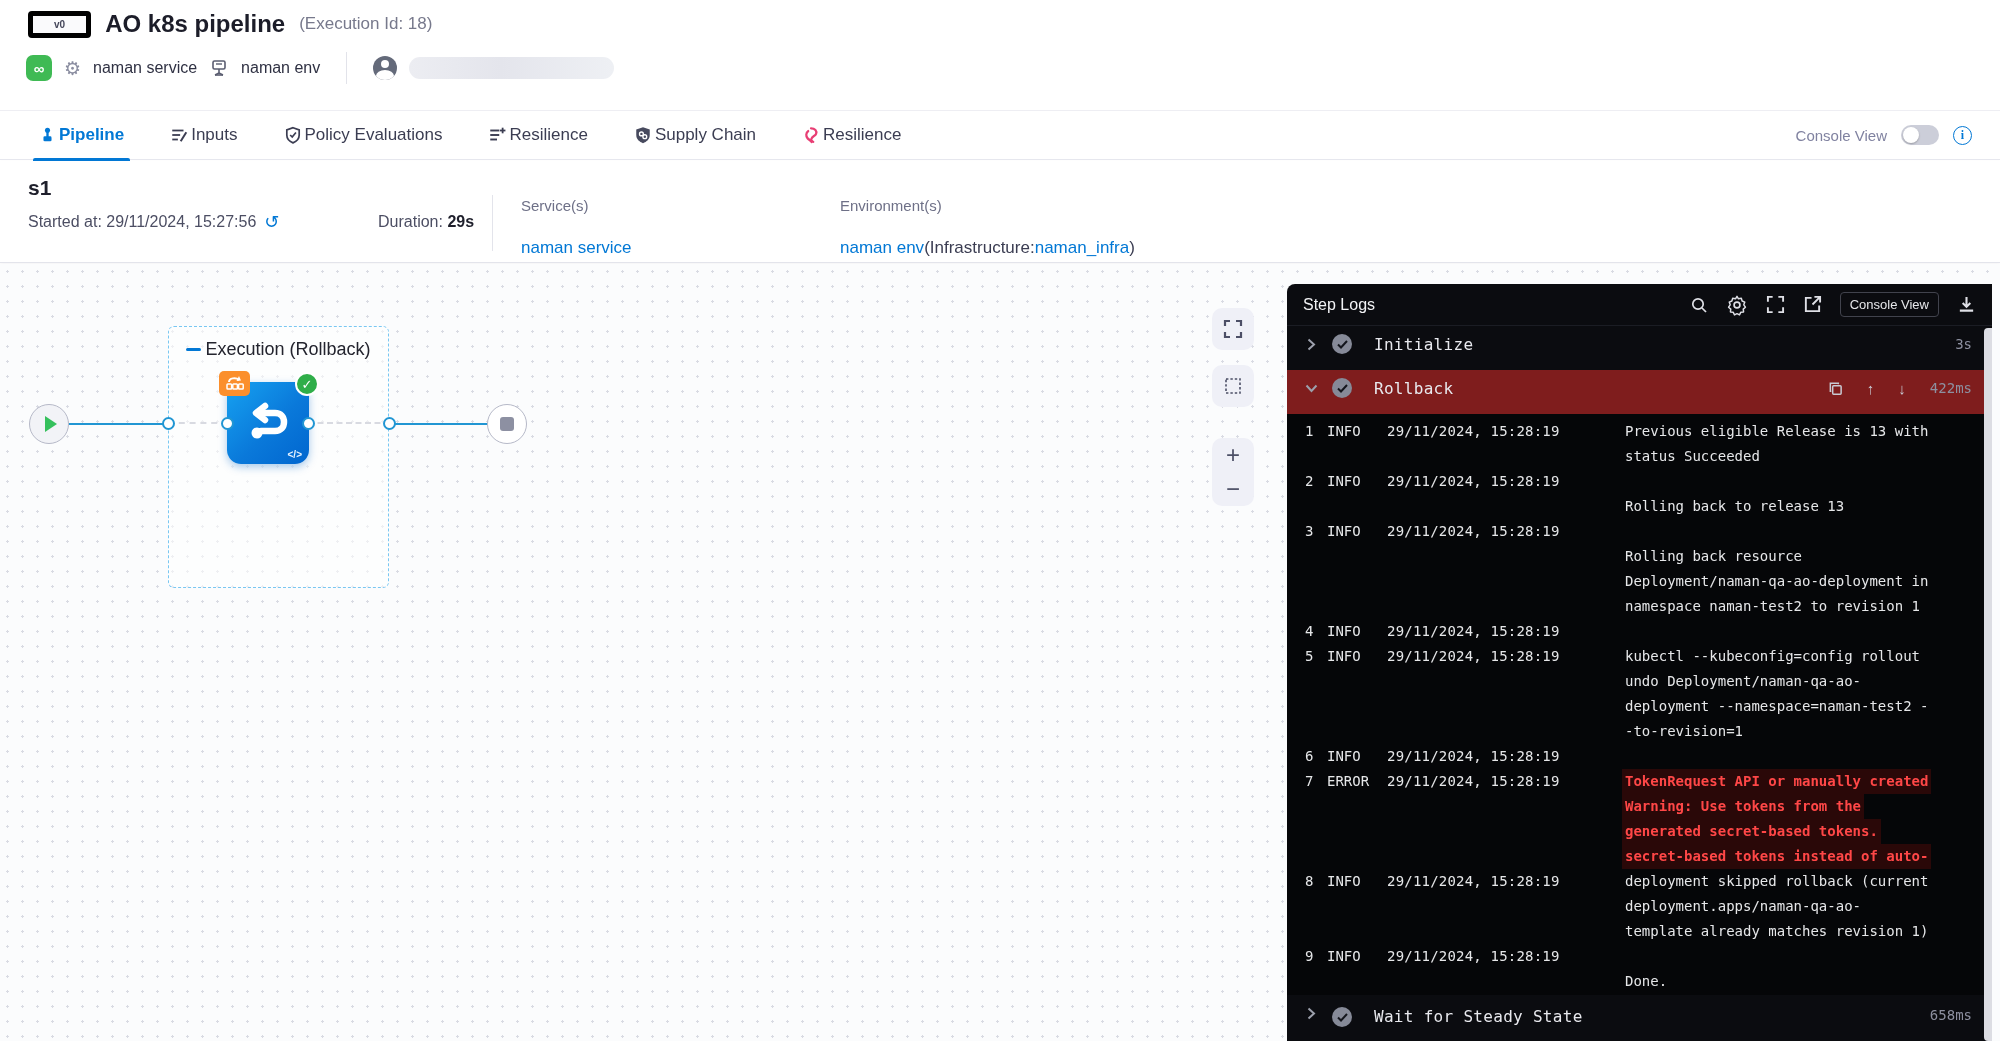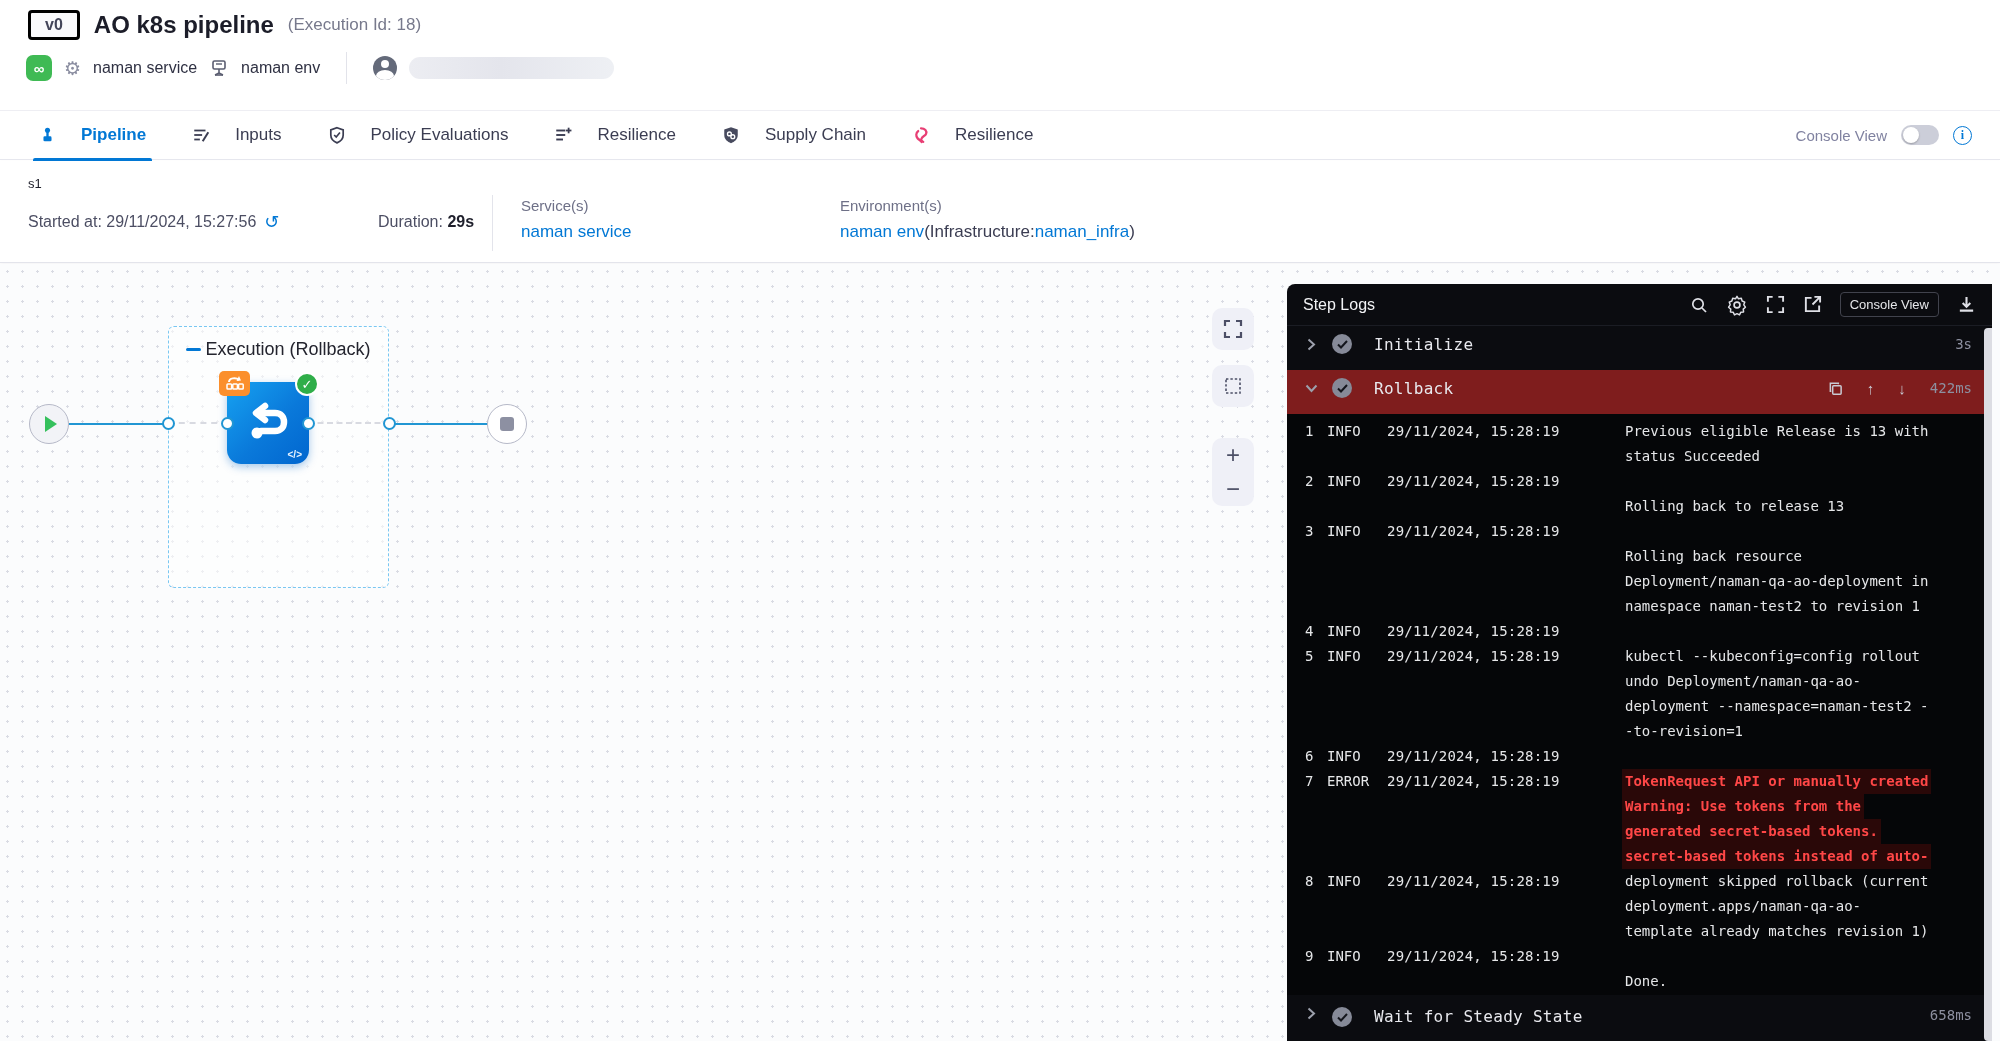--- a/index.html
+++ b/index.html
@@ -3,70 +3,70 @@
 <meta charset="utf-8">
 <style>
   * { box-sizing: border-box; margin: 0; padding: 0; }
   html,body { width:2000px; height:1041px; overflow:hidden; background:#fff;
     font-family:"Liberation Sans","DejaVu Sans",sans-serif; }
   .app { position:relative; width:2000px; height:1041px; background:#fff; }
 
   
   .hdr { position:absolute; left:0; top:0; right:0; height:110px; background:#fff; }
   .hdr-row1 { position:absolute; left:28px; top:10px; display:flex; align-items:center; gap:14px; }
-  .vbadge { border:3px solid #000000; background:#fafafc; border-radius:4px; padding:3px 14px;
-    font-size:16px; color:#44465a; font-weight:600; }
+  .vbadge { border:5px solid #000000; background:#fafafc; border-radius:4px; padding:3px 21px;
+    font-size:10px; color:#44465a; font-weight:600; }
   .ptitle { font-size:24px; font-weight:bold; color:#1c1d29; }
   .execid { font-size:17px; color:#77798c; }
   .hdr-row2 { position:absolute; left:26px; top:52px; display:flex; align-items:center; gap:12px; }
   .cdicon { width:26px; height:26px; border-radius:7px; background:#3fba54; color:#fff;
     display:flex; align-items:center; justify-content:center; font-size:15px; font-weight:bold; }
   .gearhdr { font-size:19px; color:#8a8da0; line-height:1; }
   .hlabel { font-size:16px; color:#2f3143; }
   .vdiv { width:1px; height:32px; background:#e2e3ea; margin:0 14px; }
   .avatar { width:24px; height:24px; border-radius:50%; background:#646a7a; position:relative; overflow:hidden; }
   .avatar::before { content:""; position:absolute; left:8px; top:4px; width:8px; height:8px;
     border-radius:50%; background:#fff; }
   .avatar::after { content:""; position:absolute; left:3px; top:14px; width:18px; height:12px;
     border-radius:50%; background:#fff; }
   .redact { width:205px; height:22px; border-radius:11px;
     background:linear-gradient(90deg,#ecedf2,#e4e5ec 45%,#eef0f4); filter:blur(0.6px); }
 
   
   .tabbar { position:absolute; left:0; top:110px; right:0; height:50px; background:#fff;
     border-top:1px solid #eeeef3; border-bottom:1px solid #e6e7ee;
     display:flex; align-items:center; gap:46px; padding:0 28px 0 39px; }
-  .tab { position:relative; height:50px; display:flex; align-items:center; gap:25px;
+  .tab { position:relative; height:50px; display:flex; align-items:center; gap:3px;
     font-size:17px; color:#3b3d52; cursor:pointer; }
   .tab svg { display:block; }
   .tab.active { color:#0278d5; font-weight:600; }
   .tab.active::after { content:""; position:absolute; left:-6px; right:-6px; bottom:-1px;
     height:3px; border-radius:2px 2px 0 0; background:#0278d5; }
   .tab-right { margin-left:auto; display:flex; align-items:center; gap:14px; }
   .cv-label { font-size:15px; color:#8082a0; }
   .toggle { width:38px; height:20px; border-radius:10px; background:#ccced9; position:relative; }
   .toggle .knob { position:absolute; left:2px; top:2px; width:16px; height:16px; border-radius:50%;
     background:#fff; box-shadow:0 1px 2px rgba(0,0,0,.25); }
   .info-i { width:19px; height:19px; border-radius:50%; border:1.6px solid #0278d5; color:#0278d5;
     font-size:12px; font-weight:bold; display:flex; align-items:center; justify-content:center;
     font-family:"Liberation Serif",serif; }
 
   
   .stagebar { position:absolute; left:0; top:161px; right:0; height:102px; background:#fff;
     border-bottom:1px solid #e3e4eb; box-shadow:0 2px 4px rgba(40,41,61,.05); }
-  .sname { position:absolute; left:28px; top:15px; font-size:13px; font-weight:normal; color:#1e1f2b; }
+  .sname { position:absolute; left:28px; top:15px; font-size:21px; font-weight:bold; color:#1e1f2b; }
   .started { position:absolute; left:28px; top:52px; font-size:16px; color:#4c4e63;
     display:flex; align-items:center; gap:8px; }
   .histicon { color:#0278d5; font-size:18px; line-height:1; }
   .duration { position:absolute; left:378px; top:52px; font-size:16px; color:#4c4e63; }
   .duration b { color:#1e1f2b; }
   .stage-div { position:absolute; left:492px; top:34px; width:1px; height:56px; background:#e3e4eb; }
   .svc { position:absolute; left:521px; top:36px; }
   .env { position:absolute; left:840px; top:36px; }
-  .flabel { font-size:15px; color:#6e7087; margin-bottom:8px; }
+  .flabel { font-size:15px; color:#6e7087; margin-bottom:24px; }
   .flink { font-size:17px; color:#0278d5; cursor:pointer; }
   .fdark { font-size:17px; color:#3b3d52; }
 
   
   .canvas { position:absolute; left:0; top:264px; right:0; bottom:0; background:#fbfcfd;
     background-image:radial-gradient(circle,#d9dbe3 1.3px,transparent 1.4px); background-size:15px 15px; }
   .startnode { position:absolute; left:29px; top:140px; width:40px; height:40px; border-radius:50%;
     background:#f2f3f7; border:1.6px solid #b6b9c8; display:flex; align-items:center; justify-content:center; }
   .playtri { width:0; height:0; border-left:12px solid #35c05c; border-top:8px solid transparent;
     border-bottom:8px solid transparent; margin-left:3px; }

